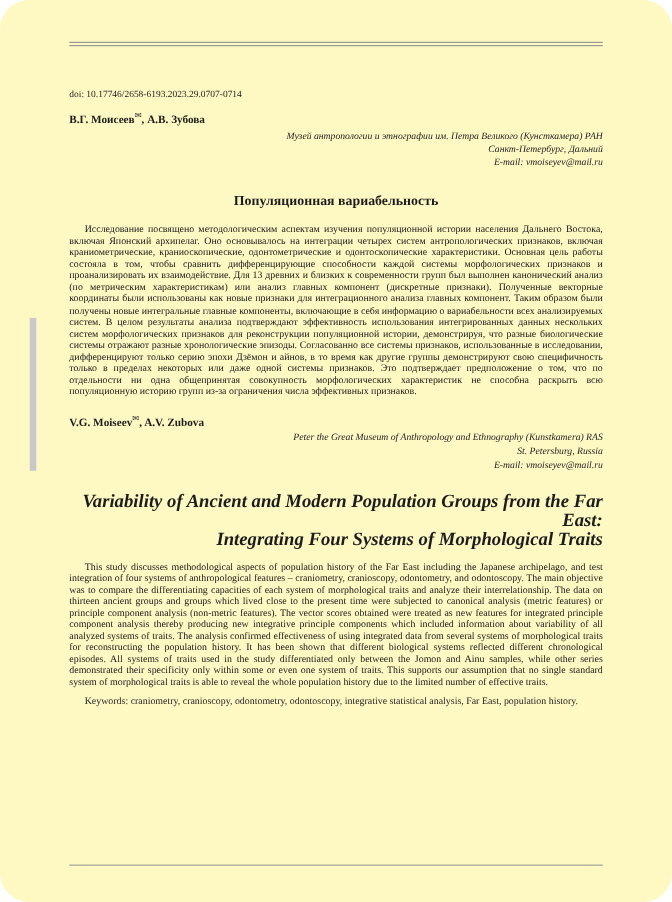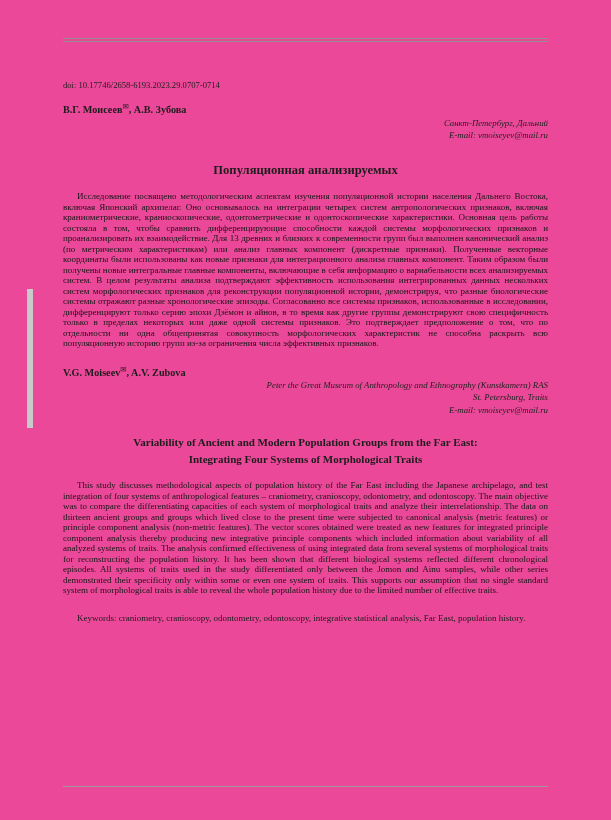--- a/index.html
+++ b/index.html
@@ -6,22 +6,23 @@
   html, body { margin: 0; padding: 0; }
   body {
     width: 611px; height: 820px;
     background: #ffffff;
     font-family: "Liberation Serif", serif;
     color: #1c1c1c;
   }
   .page {
     position: relative;
     width: 611px; height: 820px;
-    background: #ec4899;
+    background: #fef9c3;
     overflow: hidden;
+    border-radius: 26px;
   }
   .margin-marker {
     position: absolute;
     left: 27px; top: 289px;
     width: 6px; height: 139px;
     background: #c9c9c9;
   }
   .top-rule {
     margin: 38px 63px 0 63px;
     height: 4px;
@@ -80,28 +81,29 @@
     line-height: 10.5px;
     text-align: justify;
     text-indent: 14px;
   }
   .kw-label { font-weight: normal; }
 
   .en-authors { margin-top: 17px; }
 
   .title-en {
     margin-top: 19px;
-    text-align: center;
-    font-size: 11px;
+    text-align: right;
+    font-size: 17px;
     font-weight: bold;
     line-height: 17px;
+    font-style: italic;
   }
   .en-abstract { margin-top: 12px; }
   .keywords-en {
-    margin-top: 17px;
+    margin-top: 7px;
     font-size: 9px;
     line-height: 10.5px;
     text-indent: 14px;
     text-align: justify;
   }
 
   .bottom-rule {
     position: absolute;
     left: 63px; right: 63px; top: 786px;
     border-top: 1px solid #9a9a9a;
@@ -119,34 +121,35 @@
 
   <div class="margin-marker"></div>
   <div class="top-rule"></div>
 
   <div class="content">
 
     <p class="doi">doi: 10.17746/2658-6193.2023.29.0707-0714</p>
 
     <p class="authors"><span>В.Г. Моисеев</span><sup class="env">✉</sup><span>, А.В. Зубова</span></p>
 
+    <p class="affil">Музей антропологии и этнографии им. Петра Великого (Кунсткамера) РАН</p>
     <p class="affil">Санкт-Петербург, Дальний</p>
     <p class="affil">E-mail: vmoiseyev@mail.ru</p>
 
     <h1 class="title-ru">
-      <span class="tline">Популяционная анализируемых</span>
+      <span class="tline">Популяционная вариабельность</span>
     </h1>
 
     <p class="abstract">Исследование посвящено методологическим аспектам изучения популяционной истории населения Дальнего Востока, включая Японский архипелаг. Оно основывалось на интеграции четырех систем антропологических признаков, включая краниометрические, краниоскопические, одонтометрические и одонтоскопические характеристики. Основная цель работы состояла в том, чтобы сравнить дифференцирующие способности каждой системы морфологических признаков и проанализировать их взаимодействие. Для 13 древних и близких к современности групп был выполнен канонический анализ (по метрическим характеристикам) или анализ главных компонент (дискретные признаки). Полученные векторные координаты были использованы как новые признаки для интеграционного анализа главных компонент. Таким образом были получены новые интегральные главные компоненты, включающие в себя информацию о вариабельности всех анализируемых систем. В целом результаты анализа подтверждают эффективность использования интегрированных данных нескольких систем морфологических признаков для реконструкции популяционной истории, демонстрируя, что разные биологические системы отражают разные хронологические эпизоды. Согласованно все системы признаков, использованные в исследовании, дифференцируют только серию эпохи Дзёмон и айнов, в то время как другие группы демонстрируют свою специфичность только в пределах некоторых или даже одной системы признаков. Это подтверждает предположение о том, что по отдельности ни одна общепринятая совокупность морфологических характеристик не способна раскрыть всю популяционную историю групп из-за ограничения числа эффективных признаков.</p>
 
 
     <p class="authors en-authors"><span>V.G. Moiseev</span><sup class="env">✉</sup><span>, A.V. Zubova</span></p>
 
     <p class="affil">Peter the Great Museum of Anthropology and Ethnography (Kunstkamera) RAS</p>
-    <p class="affil">St. Petersburg, Traits</p>
+    <p class="affil">St. Petersburg, Russia</p>
     <p class="affil">E-mail: vmoiseyev@mail.ru</p>
 
     <h2 class="title-en">
       <span class="tline">Variability of Ancient and Modern Population Groups from the Far East:</span>
       <span class="tline">Integrating Four Systems of Morphological Traits</span>
     </h2>
 
     <p class="abstract en-abstract">This study discusses methodological aspects of population history of the Far East including the Japanese archipelago, and test integration of four systems of anthropological features – craniometry, cranioscopy, odontometry, and odontoscopy. The main objective was to compare the differentiating capacities of each system of morphological traits and analyze their interrelationship. The data on thirteen ancient groups and groups which lived close to the present time were subjected to canonical analysis (metric features) or principle component analysis (non-metric features). The vector scores obtained were treated as new features for integrated principle component analysis thereby producing new integrative principle components which included information about variability of all analyzed systems of traits. The analysis confirmed effectiveness of using integrated data from several systems of morphological traits for reconstructing the population history. It has been shown that different biological systems reflected different chronological episodes. All systems of traits used in the study differentiated only between the Jomon and Ainu samples, while other series demonstrated their specificity only within some or even one system of traits. This supports our assumption that no single standard system of morphological traits is able to reveal the whole population history due to the limited number of effective traits.</p>
 
     <p class="keywords-en"><span class="kw-label">Keywords:</span><span> craniometry, cranioscopy, odontometry, odontoscopy, integrative statistical analysis, Far East, population history.</span></p>

